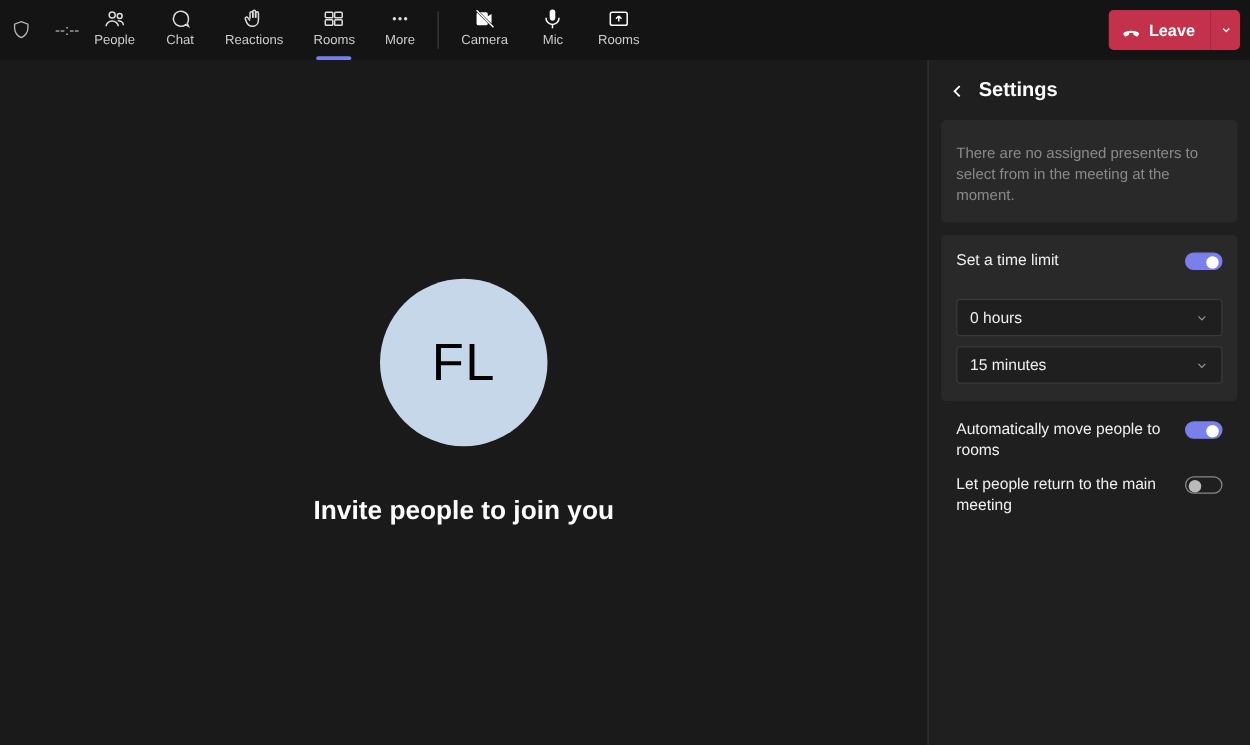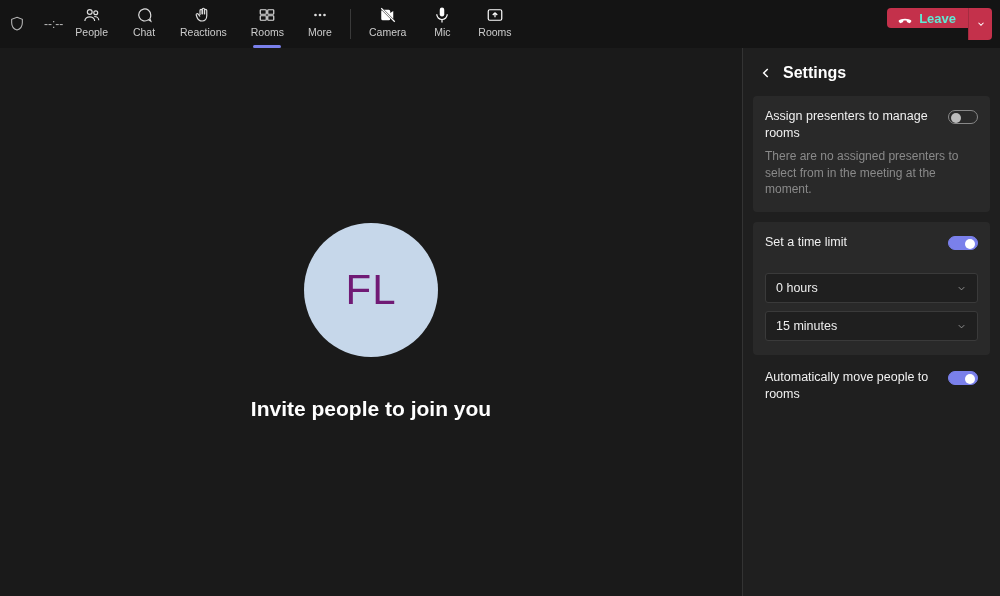--- a/index.html
+++ b/index.html
@@ -11,27 +11,27 @@
   .topbar-left { display: flex; align-items: center; gap: 18px; flex: 0 0 auto; }
   .shield { width: 18px; height: 18px; display:flex; align-items:center; justify-content:center; opacity:.8;}
   .timer { font-size: 12px; color: #bbb; }
   .topbar-center { flex: 1; display: flex; justify-content: flex-start; align-items: flex-start; gap: 0; height:100%; }
   .tab { display: flex; flex-direction: column; align-items: center; justify-content: flex-start; padding: 6px 12px 0; font-size: 10.5px; color: #ccc; cursor: pointer; min-width:48px; position:relative; height:100%;}
   .tab .icon { height: 18px; width: 18px; display:flex; align-items:center; justify-content:center; margin-bottom:2px;}
   .tab.active::after { content:""; position:absolute; bottom:0; left:50%; transform:translateX(-50%); width:28px; height:3px; background:#7a80eb; border-radius:2px;}
   .vdiv { width:1px; height:30px; background:#3a3a3a; margin: 9px 6px 0; }
   .topbar-right { display:flex; align-items:center; gap:8px; padding-left:6px;}
   .leave-wrap { display:flex; }
-  .leave-btn { background:#c4314b; color:#5eead4; border:none; height:20px; padding:0 12px 0 10px; border-radius:4px 0 0 4px; display:flex; align-items:center; gap:6px; font-size:13px; font-weight:600; cursor:pointer;}
+  .leave-btn { background:#c4314b; color:#ffffff; border:none; height:32px; padding:0 12px 0 10px; border-radius:4px 0 0 4px; display:flex; align-items:center; gap:6px; font-size:13px; font-weight:600; cursor:pointer;}
   .leave-chev { background:#c4314b; border:none; border-left:1px solid #a52b40; height:32px; width:24px; border-radius:0 4px 4px 0; display:flex; align-items:center; justify-content:center; cursor:pointer;}
 
   
   .body-row { flex:1; display:flex; min-height:0;}
   .stage { flex:1; background:#1a1a1a; display:flex; flex-direction:column; align-items:center; justify-content:center; gap:40px;}
-  .avatar { width:134px; height:134px; border-radius:50%; background:#c6d7ea; color:#701a75; display:flex; align-items:center; justify-content:center; font-size:42px; font-weight:400; letter-spacing:1px;}
+  .avatar { width:134px; height:134px; border-radius:50%; background:#c6d7ea; color:#000000; display:flex; align-items:center; justify-content:center; font-size:42px; font-weight:400; letter-spacing:1px;}
   .invite { font-size:21px; font-weight:700; color:#fff; }
 
   
   .panel { width:258px; background:#1f1f1f; border-left:1px solid #333; display:flex; flex-direction:column; padding:0;}
   .panel-hdr { display:flex; align-items:center; gap:8px; padding:16px 14px 14px; }
   .panel-hdr .back { width:18px; height:18px; display:flex; align-items:center; justify-content:center; cursor:pointer;}
   .panel-hdr .title { font-size:16px; font-weight:700; color:#fff;}
   .panel-body { padding: 0 10px; display:flex; flex-direction:column; gap:10px; }
   .card { background:#292929; border-radius:4px; padding:12px 12px 14px; }
   .row { display:flex; justify-content:space-between; align-items:flex-start; gap:10px;}
@@ -183,24 +183,20 @@
         <svg width="14" height="14" viewBox="0 0 24 24" fill="none" stroke="#fff" stroke-width="2.5">
             <path d="M15 5l-7 7 7 7"></path>
           </svg>
       </span>
       <span class="title">Settings</span>
     </div>
 
     <div class="panel-body">
 
       <div class="card">
-        <div class="row">
-          <div class="lbl">Assign presenters to manage rooms</div>
-          <div class="toggle off"></div>
-        </div>
         <div class="sub">There are no assigned presenters to select from in the meeting at the moment.</div>
       </div>
 
       <div class="card">
         <div class="row">
           <div class="lbl">Set a time limit</div>
           <div class="toggle on"></div>
         </div>
         <div class="select">
           <span>0 hours</span>
@@ -218,17 +214,21 @@
               </svg>
             </span>
         </div>
       </div>
 
       <div class="plain-setting">
         <div class="row">
           <div class="lbl">Automatically move people to rooms</div>
           <div class="toggle on"></div>
         </div>
+        <div class="row">
+          <div class="lbl">Let people return to the main meeting</div>
+          <div class="toggle off"></div>
+        </div>
       </div>
 
     </div>
   </div>
 </div>
 
 </body></html>

